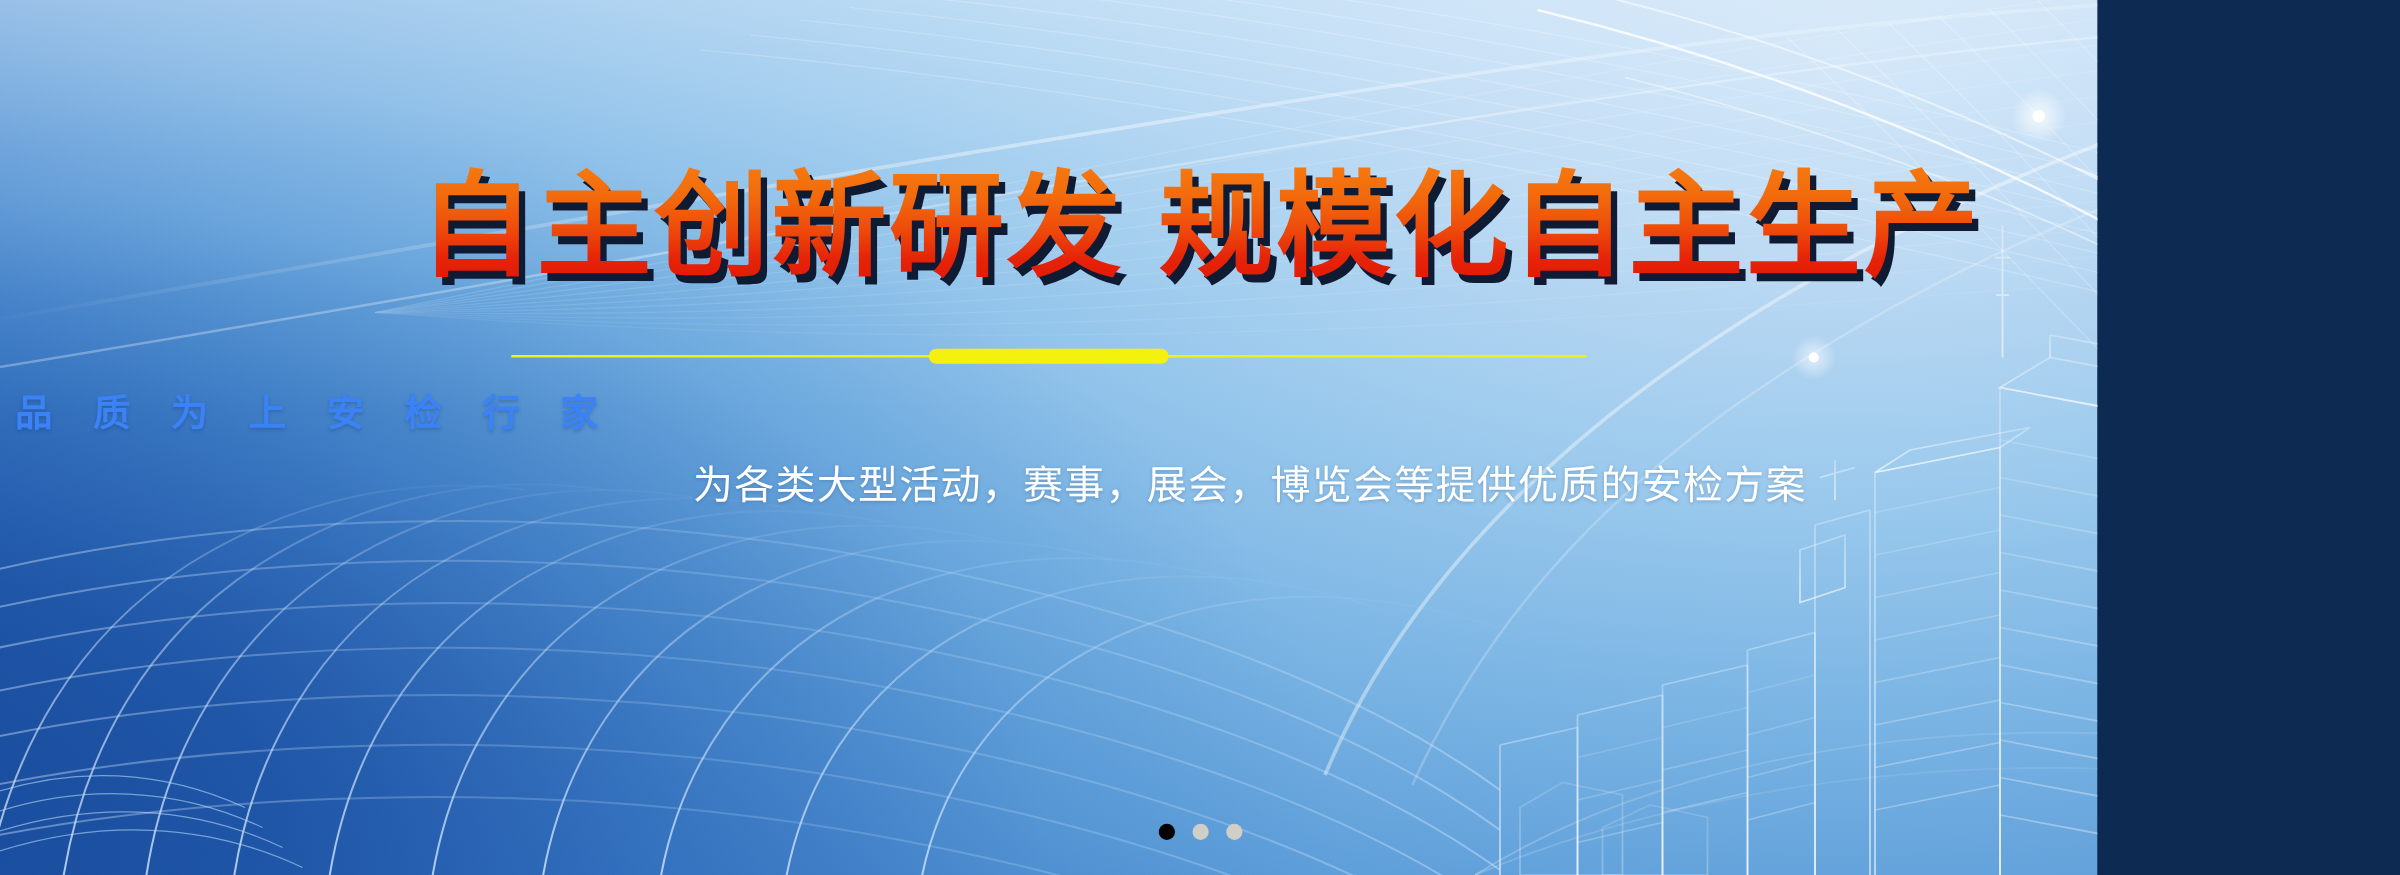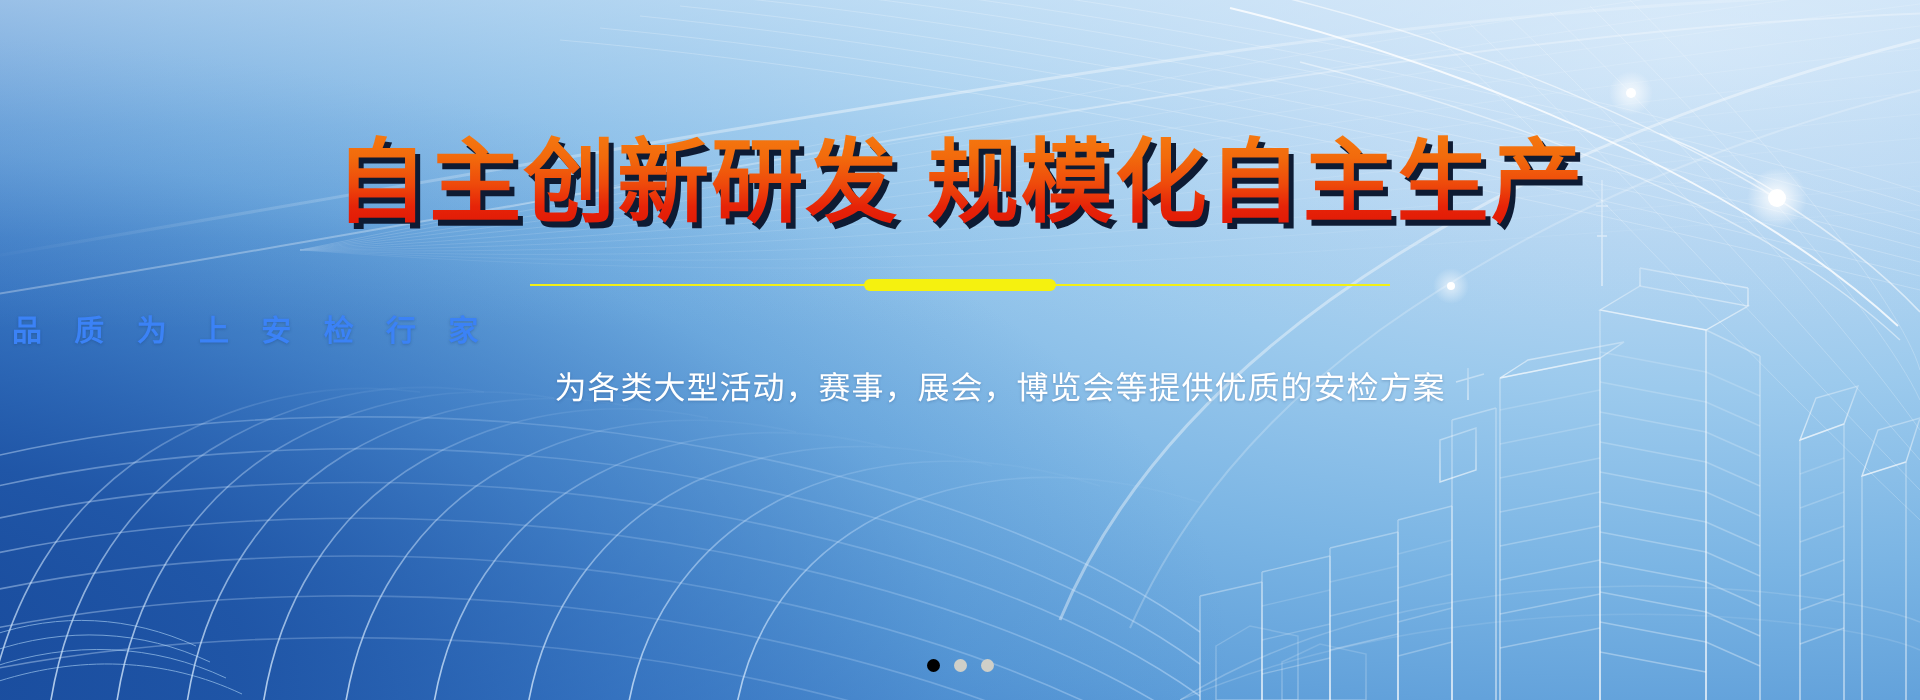--- a/index.html
+++ b/index.html
@@ -8,21 +8,21 @@
     padding: 0;
     background: #0d2b52;
   }
   body {
     font-family: "Liberation Sans", "DejaVu Sans", sans-serif;
   }
 
   
   .banner {
     position: relative;
-    width: 1920px;
+    width: 1678px;
     height: 700px;
     overflow: hidden;
     user-select: none;
   }
 
   
   .bg-base {
     position: absolute;
     inset: 0;
     background:

